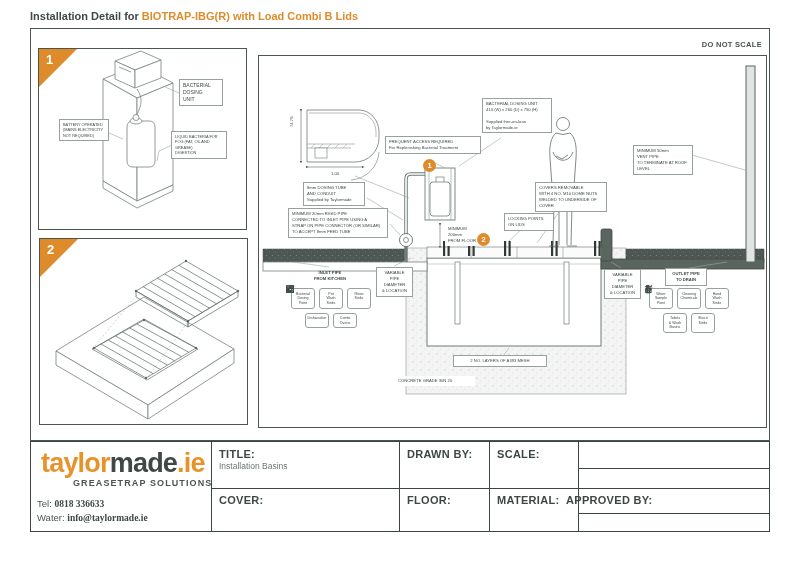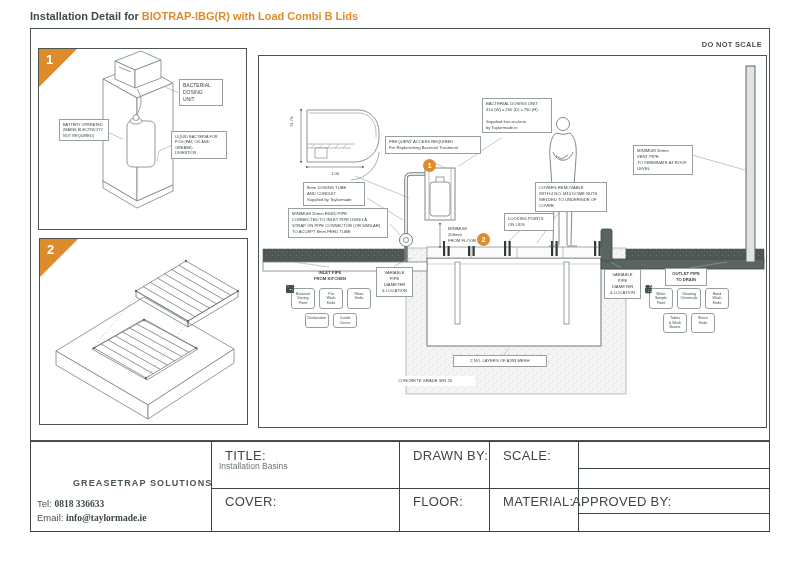--- a/index.html
+++ b/index.html
@@ -31,21 +31,21 @@
   .icon-group{position:absolute;width:92px;z-index:3;}
   .icon-row{display:flex;justify-content:center;gap:4px;margin-top:4px;}
   .card{width:24px;background:#fff;border:0.6px solid #96a19b;border-radius:3px;padding:2.5px 1px 2px 1px;
         display:flex;flex-direction:column;align-items:center;gap:1.5px;box-sizing:border-box;}
   .card svg{display:block;}
   .card-label{font-size:3.6px;line-height:1.3;text-align:center;white-space:pre-line;color:#3e4a46;}
   
   #titleblock{left:30px;top:441px;width:740px;height:91px;border:1.2px solid #3b4642;box-sizing:border-box;}
   .tb-v{position:absolute;top:0;bottom:0;width:1.2px;background:#3b4642;}
   .tb-h{position:absolute;height:1.2px;background:#3b4642;}
-  .tb-label{position:absolute;font-size:13px;font-weight:normal;color:#3d4845;letter-spacing:.3px;margin-left:6px;}
+  .tb-label{position:absolute;font-size:11px;font-weight:bold;color:#3d4845;letter-spacing:.3px;}
   .tb-value{position:absolute;font-size:8.5px;color:#6b7672;}
   #logo{left:10px;top:6px;font-size:27px;font-weight:800;letter-spacing:-0.8px;}
   #logo .o{color:#E8922A;}  #logo .d{color:#3f4845;}
   #tagline{left:42px;top:36px;font-size:9px;letter-spacing:1.1px;color:#4a5450;font-weight:bold;}
   .contact{position:absolute;font-size:9.5px;color:#4a5450;}
   .contact b{color:#3d4845;font-family:Liberation Serif, serif;}
   svg{position:absolute;left:0;top:0;}
 </style>
 </head>
 <body>
@@ -415,23 +415,24 @@
 
 <div class="abs" id="titleblock">
   <div class="tb-v" style="left:180px;"></div>
   <div class="tb-v" style="left:368px;"></div>
   <div class="tb-v" style="left:458px;"></div>
   <div class="tb-v" style="left:547px;"></div>
   <div class="tb-h" style="left:180px;right:0;top:46px;"></div>
   <div class="tb-h" style="left:547px;right:0;top:26px;"></div>
   <div class="tb-h" style="left:547px;right:0;top:71px;"></div>
 
+  <div class="abs" id="logo"><span class="o">taylor</span><span class="d">made</span><span class="o">.ie</span></div>
   <div class="abs" id="tagline">GREASETRAP SOLUTIONS</div>
   <div class="contact" style="left:6px;top:56px;"><span>Tel: </span><b>0818 336633</b></div>
-  <div class="contact" style="left:6px;top:70px;"><span>Email: </span><b>info@taylormade.ie</b></div>
+  <div class="contact" style="left:6px;top:70px;"><span>Water: </span><b>info@taylormade.ie</b></div>
 
   <div class="tb-label" style="left:188px;top:6px;">TITLE:</div>
   <div class="tb-value" style="left:188px;top:19px;">Installation Basins</div>
   <div class="tb-label" style="left:188px;top:52px;">COVER:</div>
   <div class="tb-label" style="left:376px;top:6px;">DRAWN BY:</div>
   <div class="tb-label" style="left:376px;top:52px;">FLOOR:</div>
   <div class="tb-label" style="left:466px;top:6px;">SCALE:</div>
   <div class="tb-label" style="left:466px;top:52px;">MATERIAL:</div>
   <div class="tb-label" style="left:535px;top:52px;">APPROVED BY:</div>
 </div>

